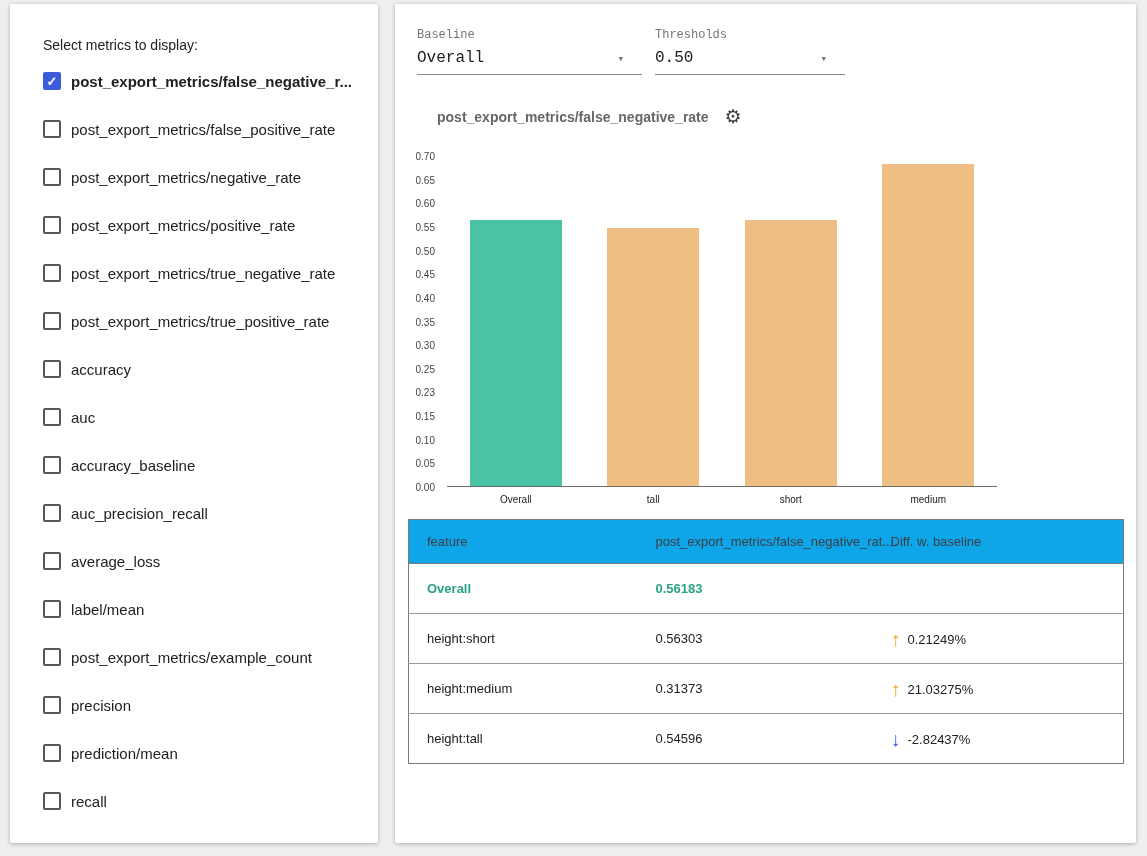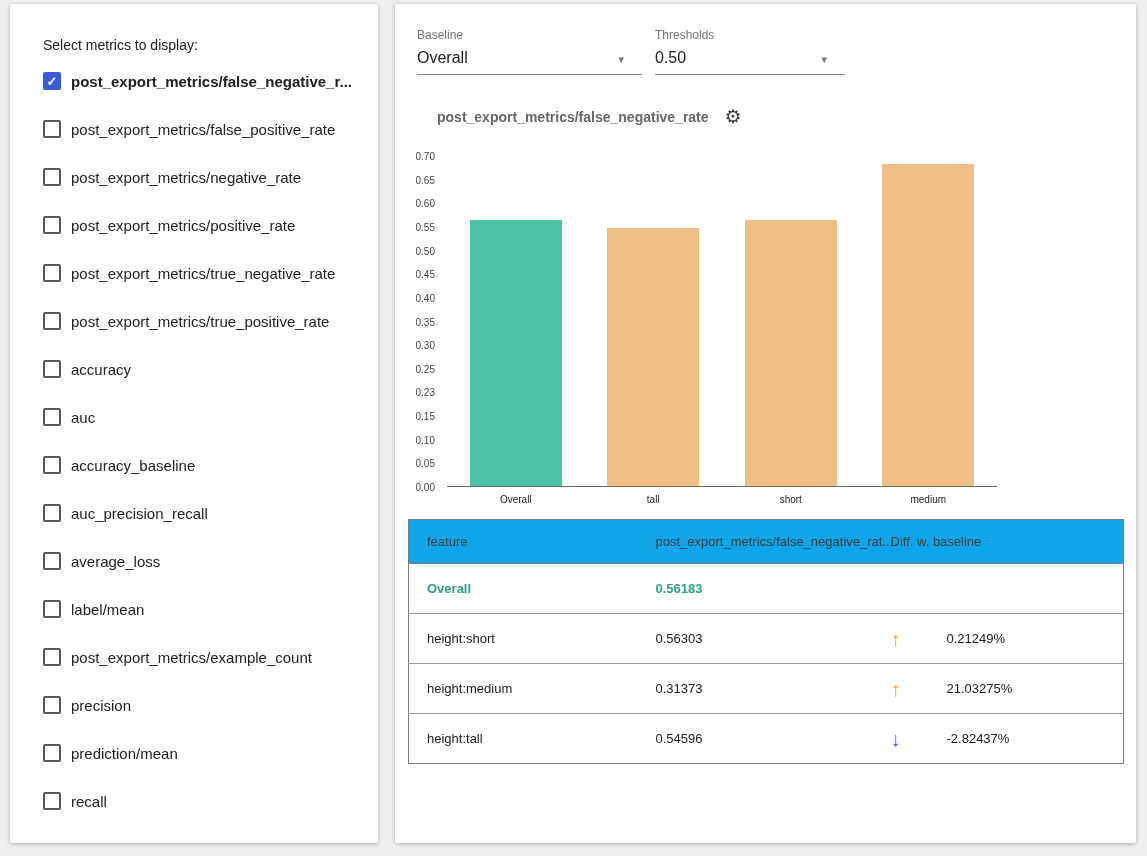--- a/index.html
+++ b/index.html
@@ -26,21 +26,21 @@
   .checkbox {
     width: 18px; height: 18px; flex: 0 0 18px;
     border: 2px solid #56565a; border-radius: 2px;
     display: flex; align-items: center; justify-content: center;
     font-size: 13px; font-weight: bold; color: #fff;
   }
   .metric-label { margin-left: 10px; font-size: 15px; color: #202124; white-space: nowrap; overflow: hidden; }
   .metric-label.selected { font-weight: bold; }
 
   
-  .control { position: absolute; top: 24px; }
+  .control { position: absolute; top: 24px; font-family: Liberation Mono, monospace; }
   #baseline-control   { left: 22px;  width: 225px; }
   #thresholds-control { left: 260px; width: 190px; }
   .control-label { font-size: 12px; color: #757575; margin-bottom: 7px; }
   .control-value {
     display: flex; justify-content: space-between; align-items: flex-end;
     font-size: 16px; color: #202124;
     border-bottom: 1px solid #8a8a8a; padding-bottom: 7px; cursor: pointer;
   }
   .dd-arrow { color: #757575; font-size: 11px; margin-right: 18px; line-height: 1.4; }
 
@@ -69,21 +69,21 @@
     background: #0ea5e9; height: 44px; font-size: 13px; font-weight: normal;
     color: #3c4043; text-align: left; border-left: none; border-right: none;
   }
   #metric-table th:first-child, #metric-table td:first-child { padding-left: 18px; }
   #metric-table td {
     height: 50px; font-size: 13px; color: #202124;
     border-top: 1px solid #9a9a9a;
   }
   #metric-table tr td { background: #fff; }
   .diff-arrow { font-size: 20px; vertical-align: middle; margin-right: 7px; line-height: 1; }
-  .diff-text { vertical-align: middle; margin-left: 39px; }
+  .diff-text { vertical-align: middle; }
 </style>
 </head>
 <body>
 
 <aside class="card" id="sidebar">
   <div class="sidebar-title">Select metrics to display:</div>
   <div id="metric-list">
       <div class="metric-row">
         <span class="checkbox" style="background: rgb(59, 91, 219); border-color: rgb(59, 91, 219);">✓</span>
         <span class="metric-label selected">post_export_metrics/false_negative_r...</span>

